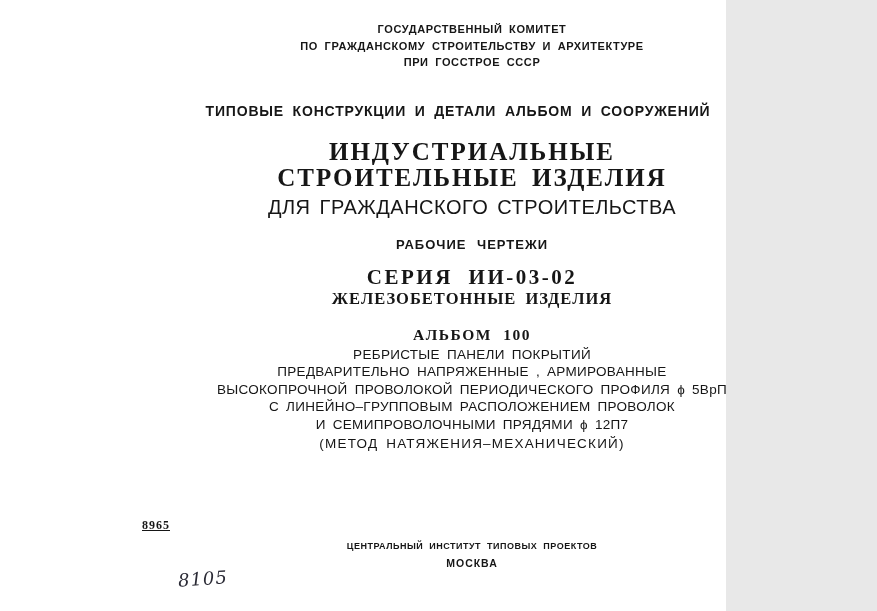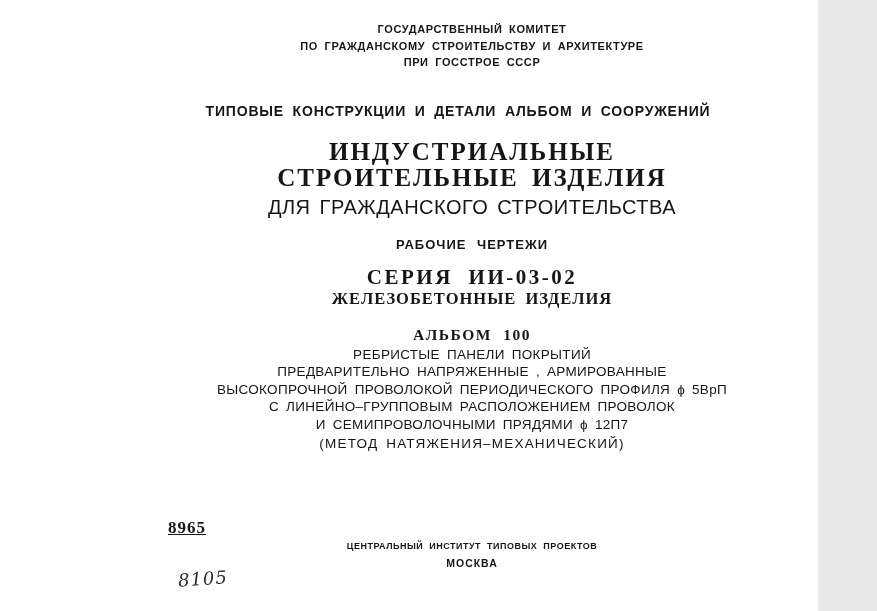--- a/index.html
+++ b/index.html
@@ -1,18 +1,18 @@
 <!DOCTYPE html>
 <html lang="ru"><head>
 <meta charset="utf-8">
 <style>
   html, body { margin: 0; padding: 0; background: #e8e8e8; }
   .page {
     position: relative;
-    width: 818px;
+    width: 726px;
     height: 611px;
     background: #ffffff;
     overflow: hidden;
     font-family: "Liberation Sans", "DejaVu Sans", sans-serif;
     color: #161616;
     -webkit-font-smoothing: antialiased;
   }
   .col {
     position: absolute;
     left: 62px;
@@ -40,23 +40,23 @@
   
   .album-block { top: 325px; }
   .album-block .heading {
     font-family: "Liberation Serif", "DejaVu Serif", serif;
     font-weight: bold; font-size: 15.5px; letter-spacing: 1.5px; word-spacing: 6px; line-height: 19px;
   }
   .album-block .lines { font-size: 13.5px; line-height: 17.4px; letter-spacing: 0.3px; word-spacing: 3px; margin-top: 2px; }
   .method { top: 436px; font-size: 13.5px; letter-spacing: 1.2px; word-spacing: 3px; }
   
   .order-number {
-    position: absolute; left: 168px; top: 518px;
+    position: absolute; left: 142px; top: 518px;
     font-family: "Liberation Serif", "DejaVu Serif", serif;
-    font-weight: bold; font-size: 17px; letter-spacing: 1px; text-decoration: underline;
+    font-weight: bold; font-size: 12px; letter-spacing: 1px; text-decoration: underline;
   }
   .institute { top: 541px; font-weight: bold; font-size: 9px; letter-spacing: 0.5px; word-spacing: 3px; }
   .city { top: 557px; font-weight: bold; font-size: 10.5px; letter-spacing: 1px; }
   .handwritten {
     position: absolute; left: 178px; top: 568px;
     font-family: "DejaVu Serif", serif; font-style: italic;
     font-size: 18px; letter-spacing: 1px;
     color: #2a2a35;
     transform: rotate(-4deg);
   }

